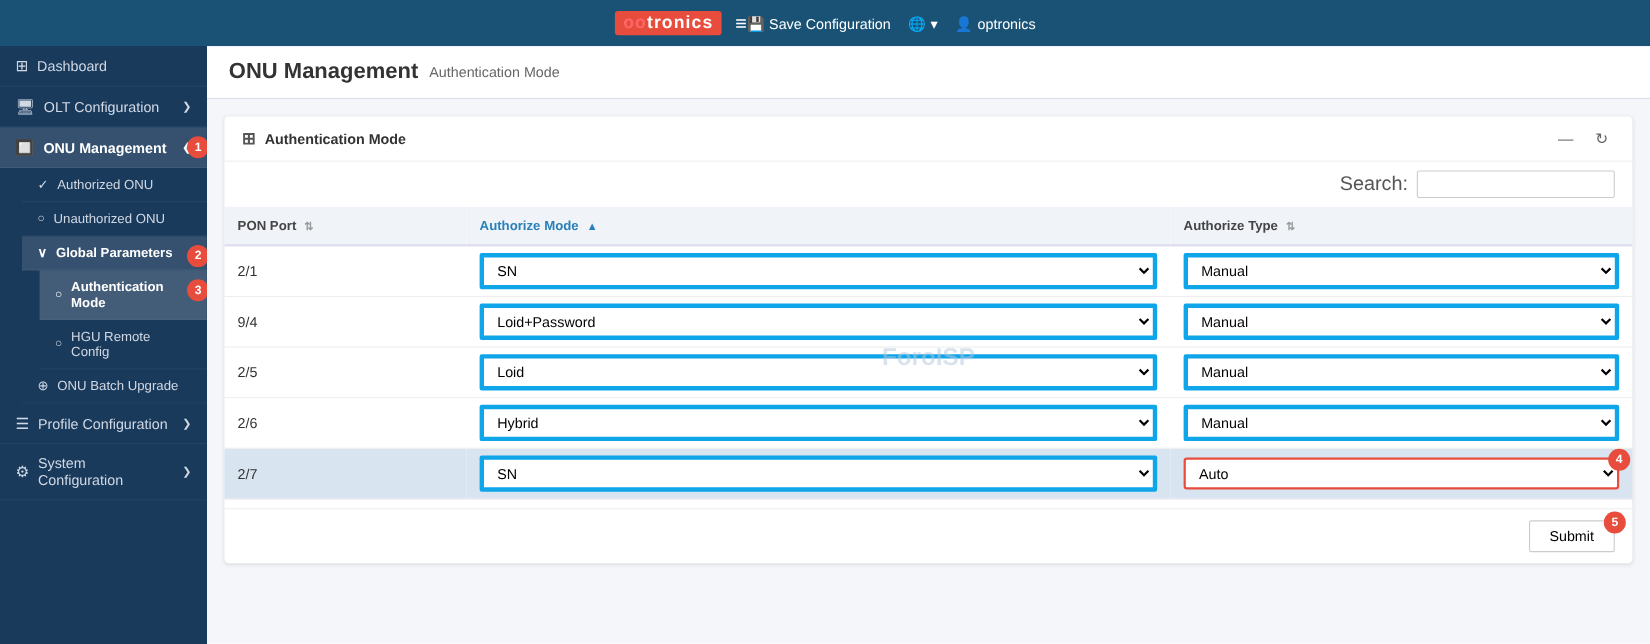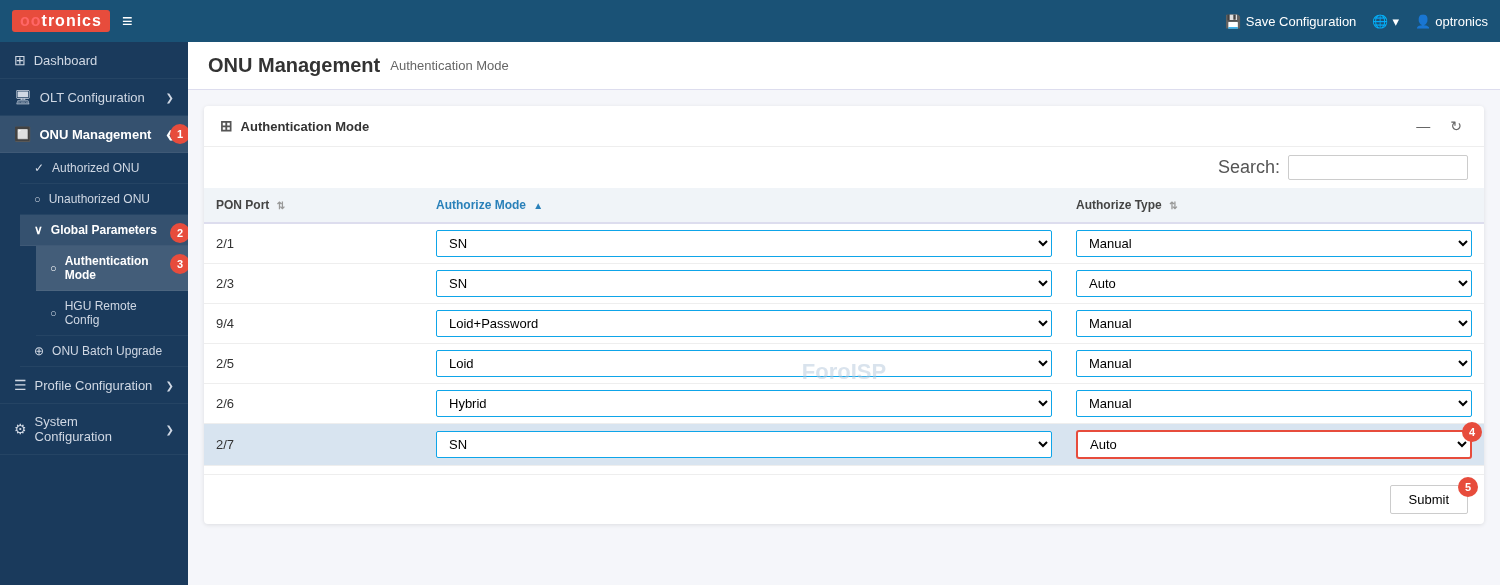--- a/index.html
+++ b/index.html
@@ -6,21 +6,21 @@
     body { font-family: 'Segoe UI', Arial, sans-serif; font-size: 13px; background: #f5f5f5; display: flex; flex-direction: column; height: 585px; overflow: hidden; }
 
     
     .navbar {
       background: #1a5276;
       height: 42px;
       display: flex;
       align-items: center;
       padding: 0 12px;
       flex-shrink: 0;
-      justify-content: space-between;
+      justify-content: center;
     }
     .navbar-left { display: flex; align-items: center; gap: 12px; }
     .logo {
       background: #e74c3c;
       color: white;
       font-weight: bold;
       font-size: 16px;
       padding: 2px 8px;
       border-radius: 3px;
       letter-spacing: 1px;
@@ -129,21 +129,21 @@
       border-bottom: 1px solid #eee;
       font-size: 13px;
       color: #333;
     }
     tr.selected td { background: #d8e4f0; }
 
     
     .row-select {
       width: 100%;
       padding: 4px 8px;
-      border: 1px solid #0ea5e9;
+      border: 4px solid #0ea5e9;
       border-radius: 2px;
       font-size: 13px;
       background: white;
       cursor: pointer;
     }
 
     
     .row-select.highlighted-select {
       border: 2px solid #e74c3c;
       border-radius: 3px;
@@ -171,21 +171,20 @@
       position: absolute;
       left: 50%;
       top: 50%;
       transform: translate(-50%, -50%);
       color: rgba(180,200,220,0.5);
       font-size: 22px;
       font-weight: bold;
       pointer-events: none;
       white-space: nowrap;
       z-index: 5;
-      margin-top: 41px;
     }
 
     
     .num-badge {
       width: 20px; height: 20px;
       background: #e74c3c;
       border-radius: 50%;
       color: white;
       font-size: 11px;
       font-weight: bold;
@@ -334,25 +333,20 @@
               </th>
             </tr>
           </thead>
           <tbody id="table-body">
           <tr>
                 <td>2/1</td>
                 <td><select class="row-select"><option value="SN">SN</option><option value="Hybrid">Hybrid</option><option value="Loid+Password">Loid+Password</option><option value="Loid">Loid</option><option value="Password">Password</option></select></td>
                 <td><select class="row-select"><option value="Manual">Manual</option><option value="Auto">Auto</option></select></td>
               </tr>
               <tr>
-                <td>2/3</td>
-                <td><select class="row-select"><option value="SN">SN</option><option value="Hybrid">Hybrid</option><option value="Loid+Password">Loid+Password</option><option value="Loid">Loid</option><option value="Password">Password</option></select></td>
-                <td><select class="row-select"><option value="Manual">Manual</option><option value="Auto" selected="">Auto</option></select></td>
-              </tr>
-              <tr>
                 <td>9/4</td>
                 <td><select class="row-select"><option value="SN">SN</option><option value="Hybrid">Hybrid</option><option value="Loid+Password" selected="">Loid+Password</option><option value="Loid">Loid</option><option value="Password">Password</option></select></td>
                 <td><select class="row-select"><option value="Manual">Manual</option><option value="Auto">Auto</option></select></td>
               </tr>
               <tr>
                 <td>2/5</td>
                 <td><select class="row-select"><option value="SN">SN</option><option value="Hybrid">Hybrid</option><option value="Loid+Password">Loid+Password</option><option value="Loid" selected="">Loid</option><option value="Password">Password</option></select></td>
                 <td><select class="row-select"><option value="Manual">Manual</option><option value="Auto">Auto</option></select></td>
               </tr>
               <tr>

